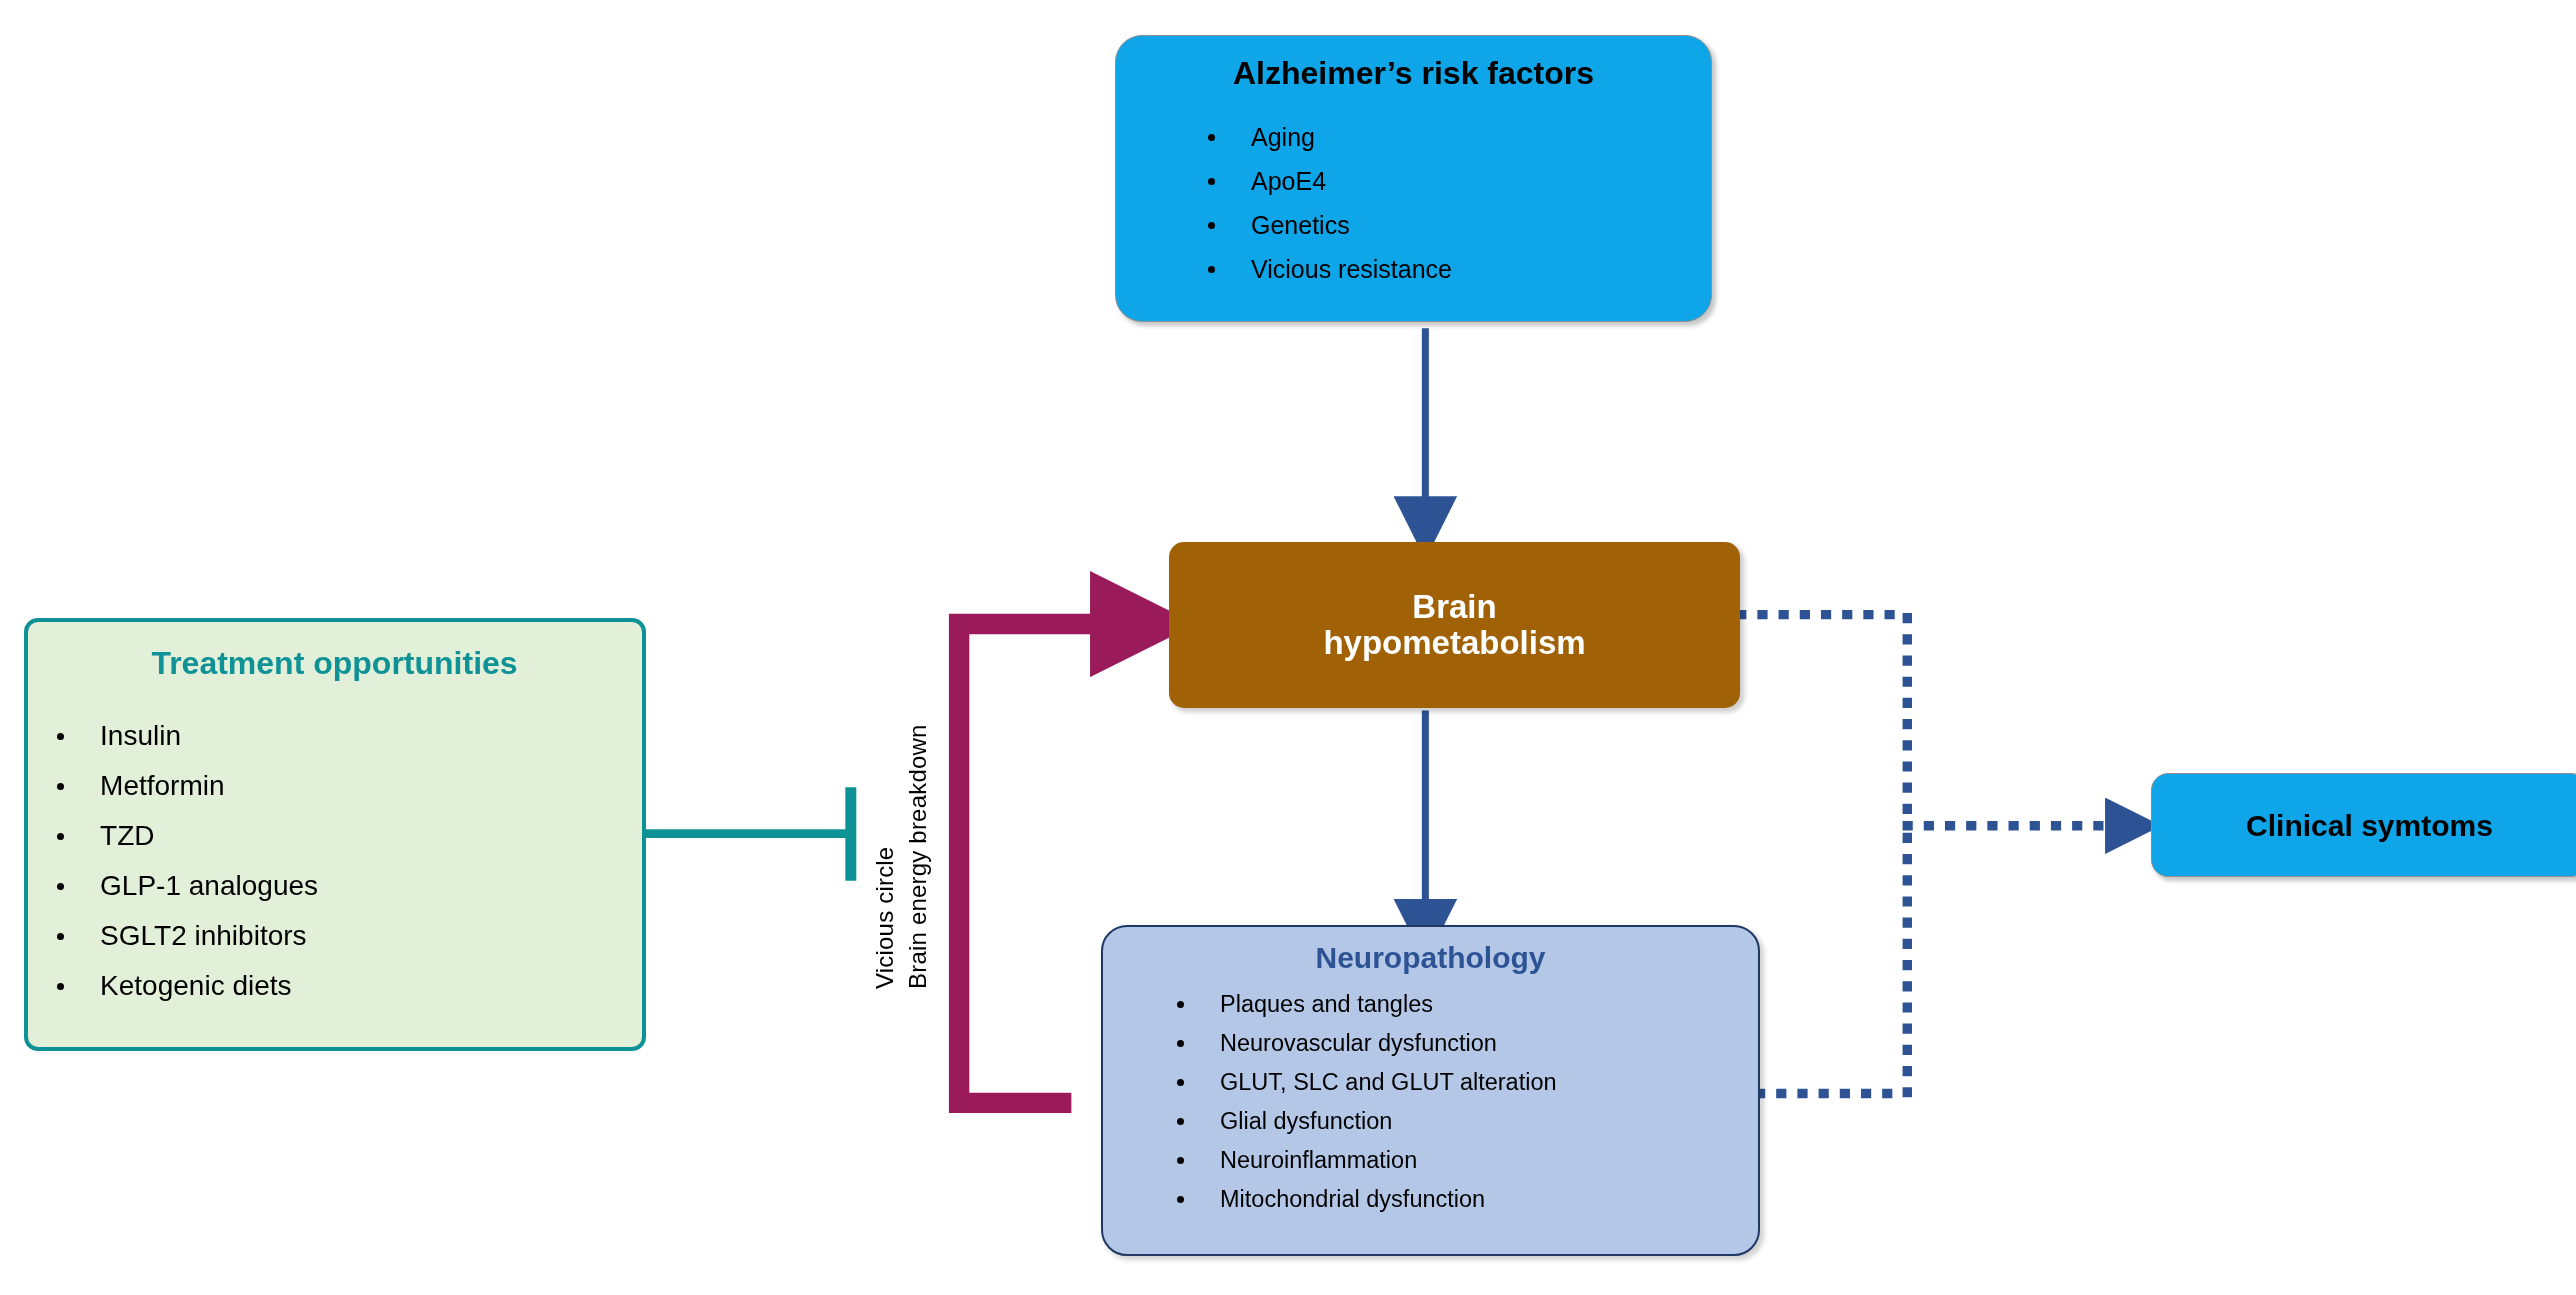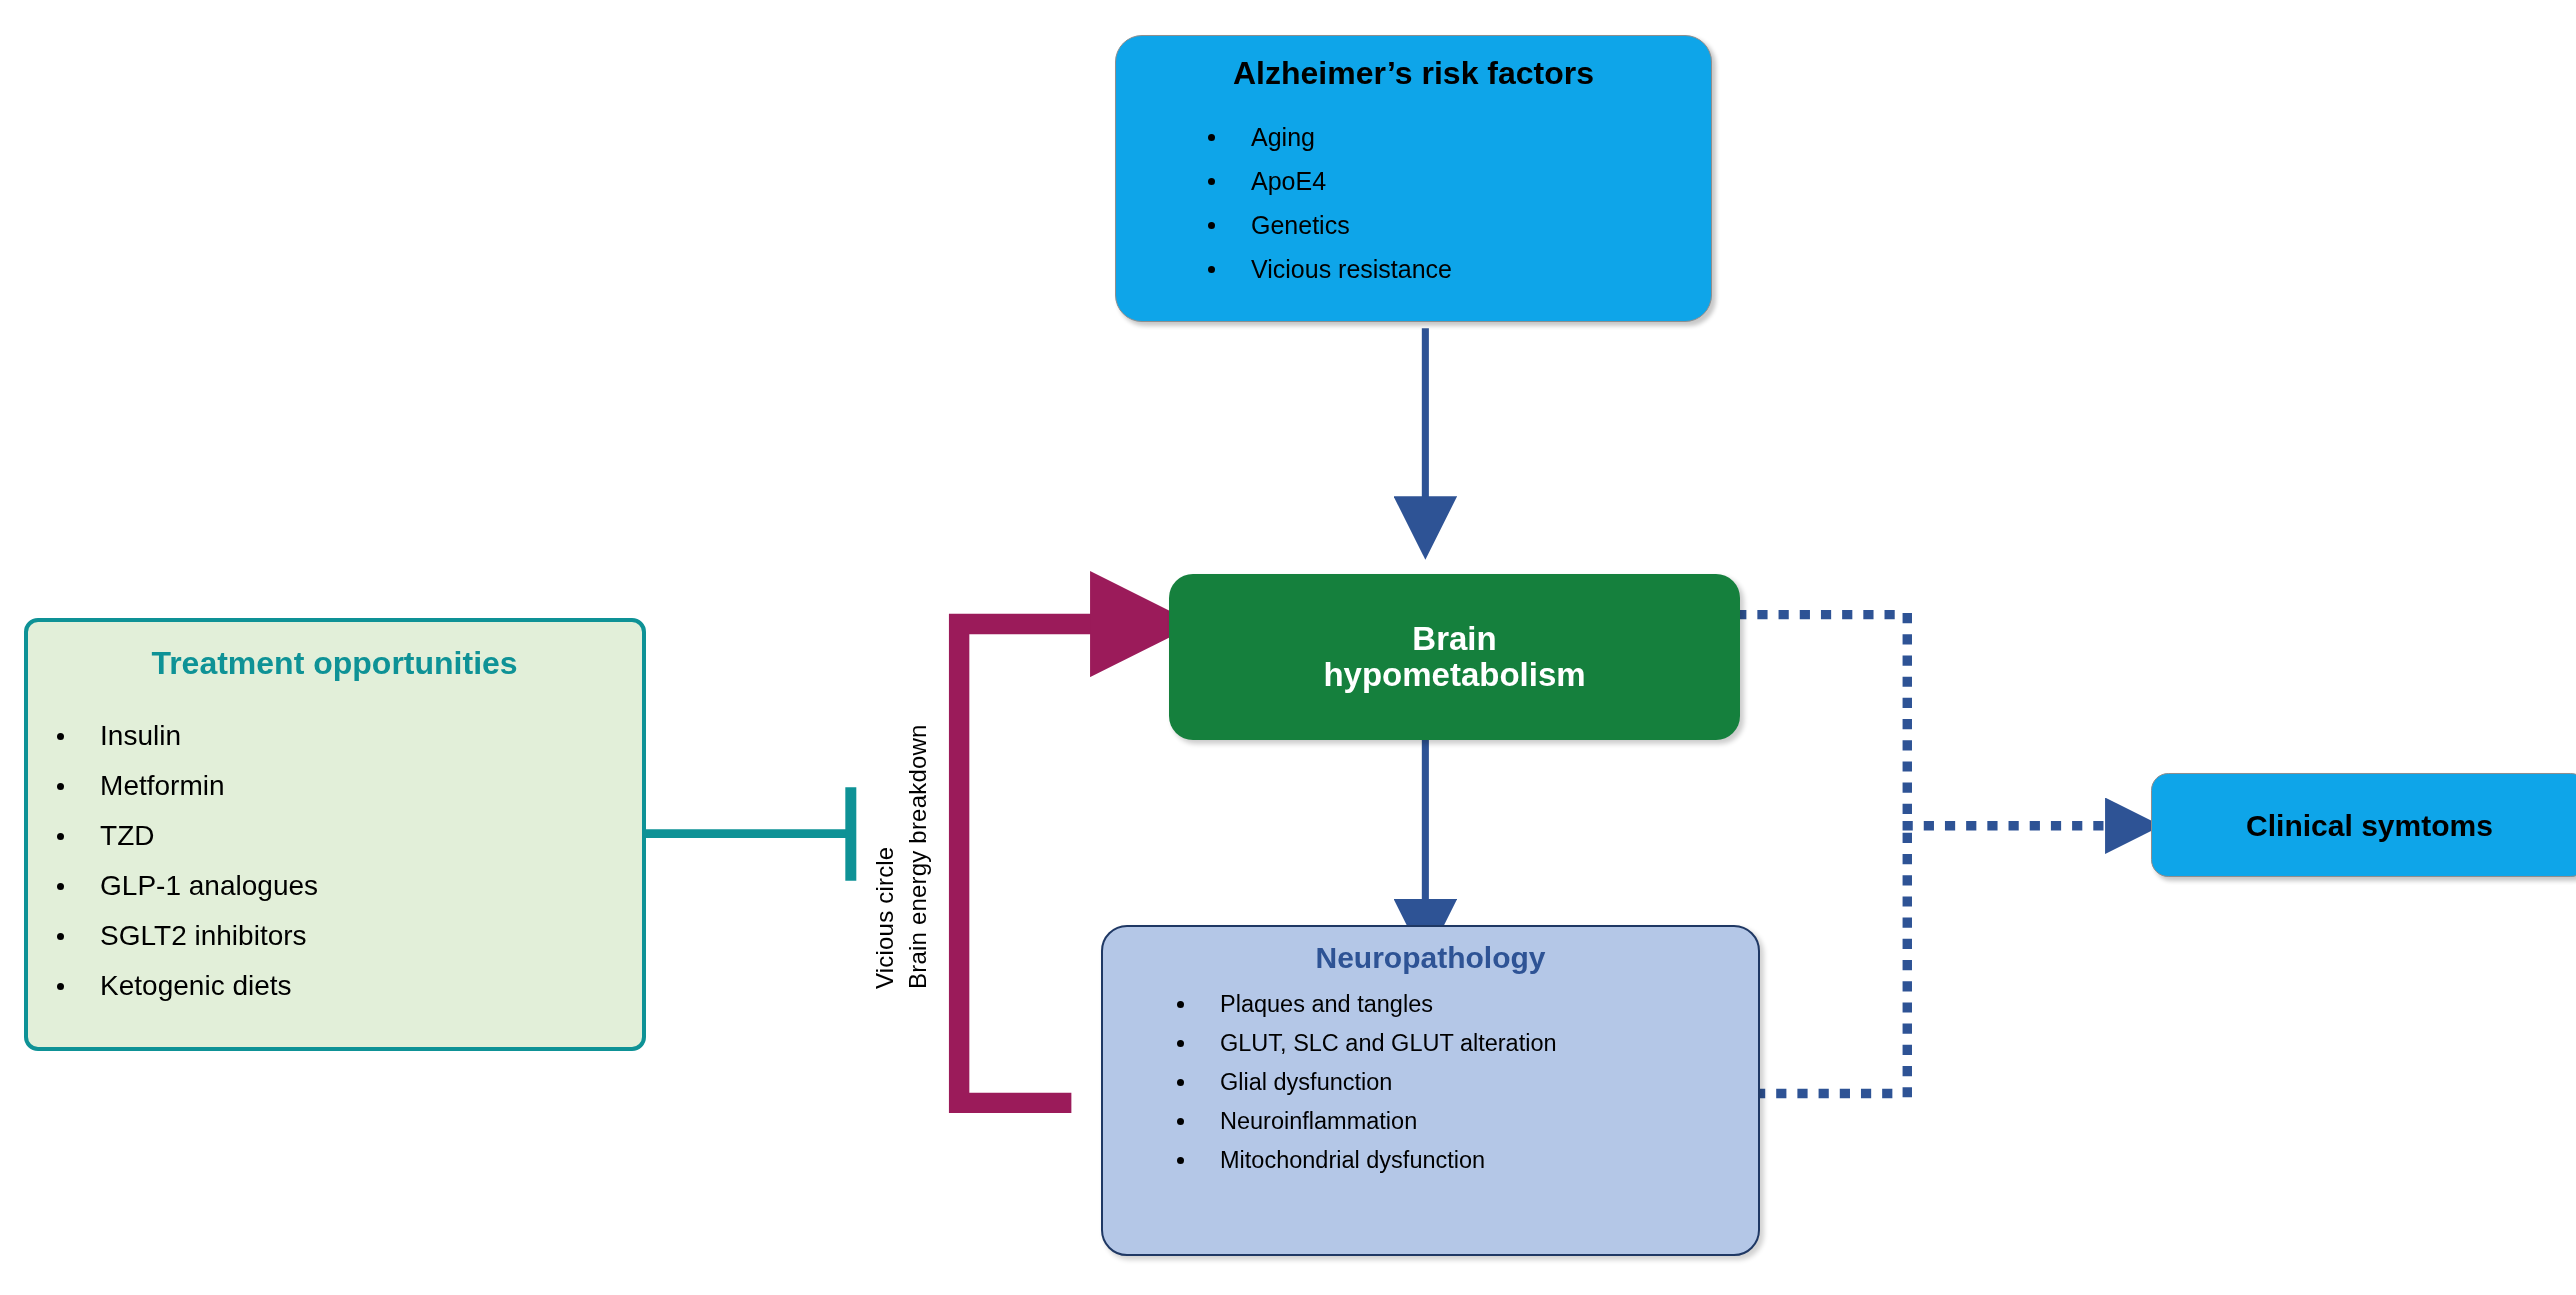--- a/index.html
+++ b/index.html
@@ -13,24 +13,23 @@
   .box-grey{
     background:#0ea5e9;
     border:1.6px solid #8E8E8E;
     border-radius:27px;
     box-shadow:3.9px 3.9px 4.7px rgba(0,0,0,0.22);
   }
   .box-grey.small{border-radius:17.3px;}
 
   
   .box-navy{
-    background:#15803d;
-    border-radius:24px;
+    background:#a16207;
+    border-radius:15px;
     box-shadow:3.9px 3.9px 5.5px rgba(0,0,0,0.20);
-    margin-top:32px;
   }
 
   
   .box-lightblue{
     background:#B4C7E7;
     border:2.4px solid #1F3864;
     border-radius:26px;
     box-shadow:3.9px 3.9px 5.5px rgba(0,0,0,0.18);
   }
 
@@ -135,20 +134,21 @@
     <div class="title title-white" style="font-size:33px;">
       <div>Brain</div>
       <div>hypometabolism</div>
     </div>
   </div>
 
   <div class="box box-lightblue" style="left:1101px;top:925px;width:659px;height:331px;">
     <div class="title title-navy" style="font-size:30px;margin-top:14px;">Neuropathology</div>
     <ul class="bullets" style="margin-top:11px;font-size:23.5px;line-height:39px;padding-left:57px;">
       <li>Plaques and tangles</li>
+      <li>Neurovascular dysfunction</li>
       <li>GLUT, SLC and GLUT alteration</li>
       <li>Glial dysfunction</li>
       <li>Neuroinflammation</li>
       <li>Mitochondrial dysfunction</li>
     </ul>
   </div>
 
   <div class="box box-green" style="left:23.5px;top:618px;width:622px;height:433px;">
     <div class="title title-teal" style="font-size:32px;margin-top:23.5px;">Treatment opportunities</div>
     <ul class="bullets" style="margin-top:30px;font-size:28px;line-height:50px;padding-left:12.6px;">

